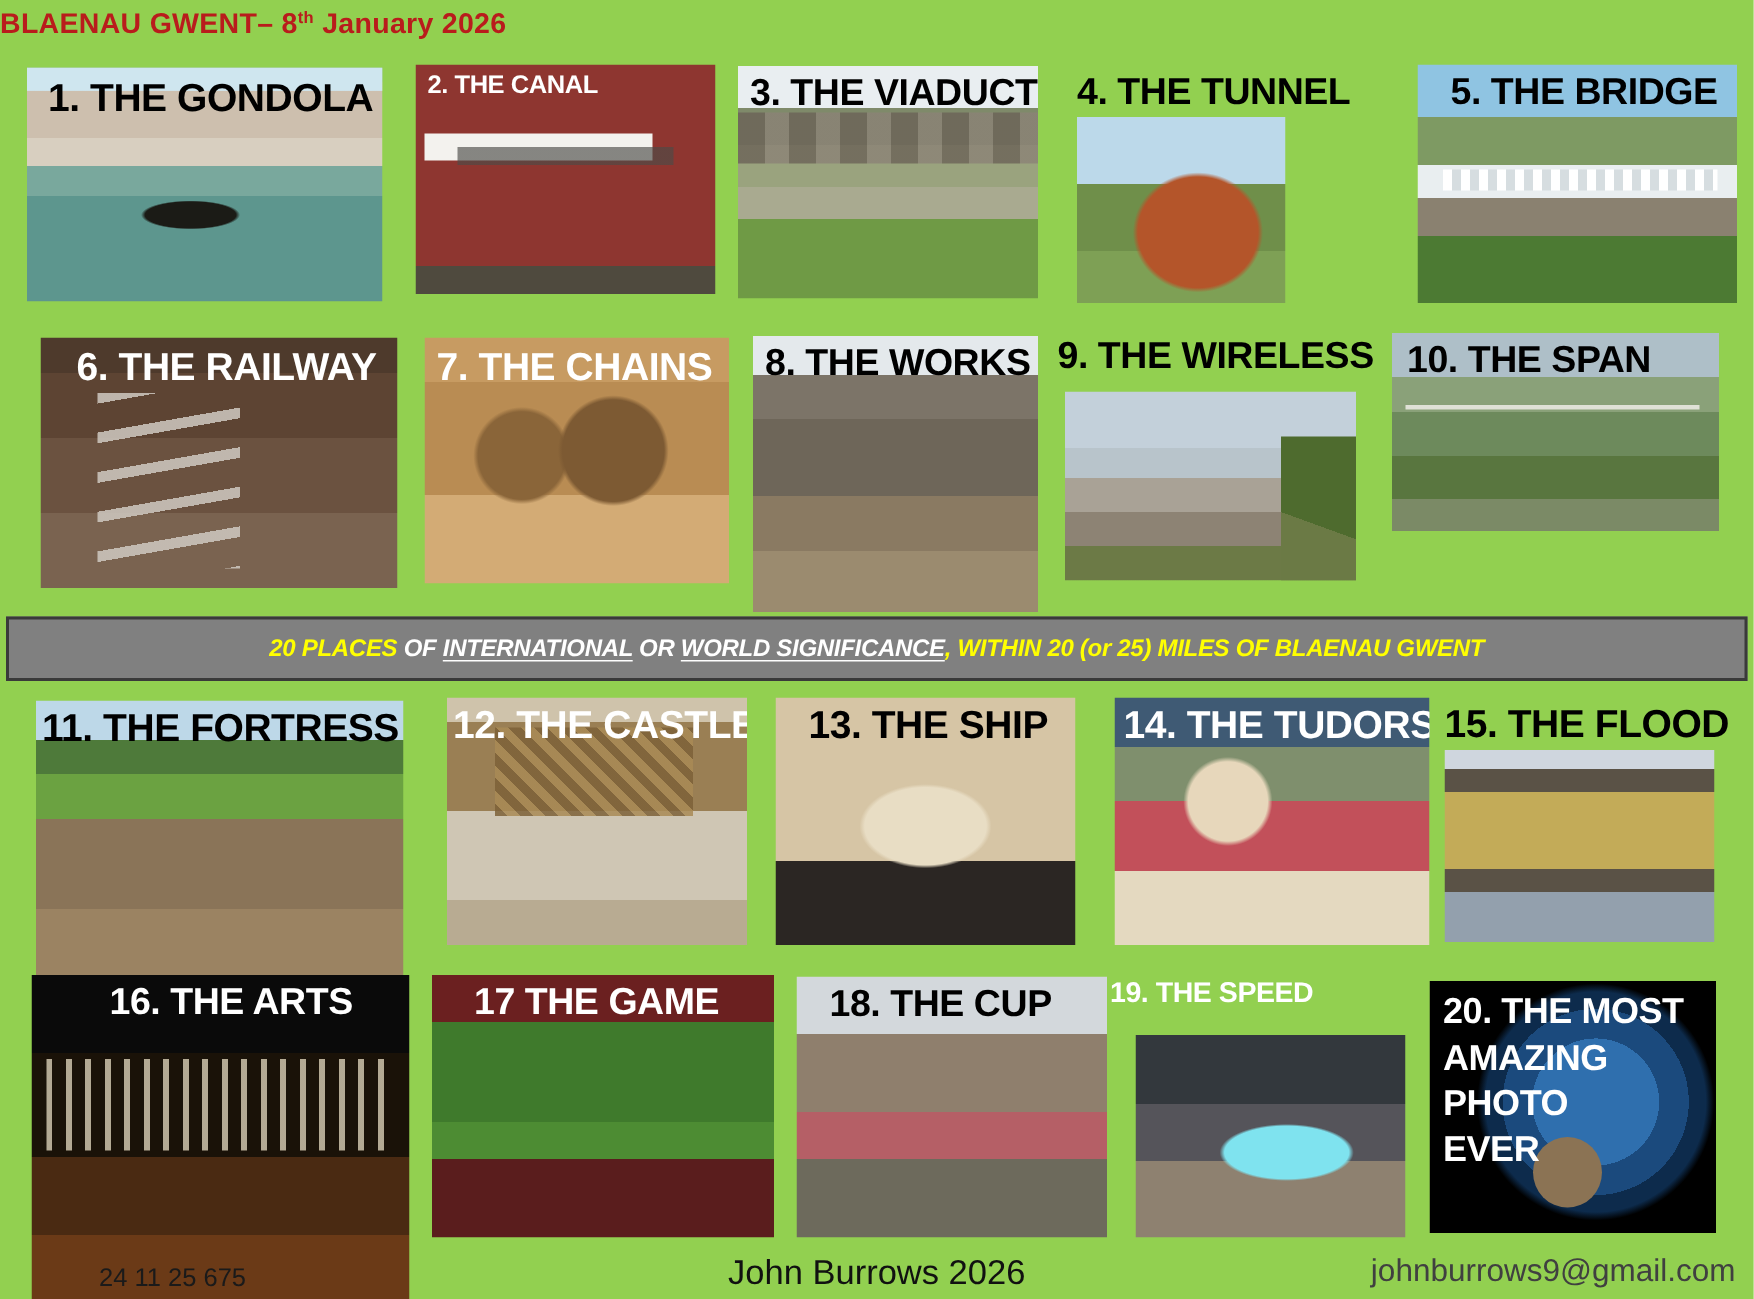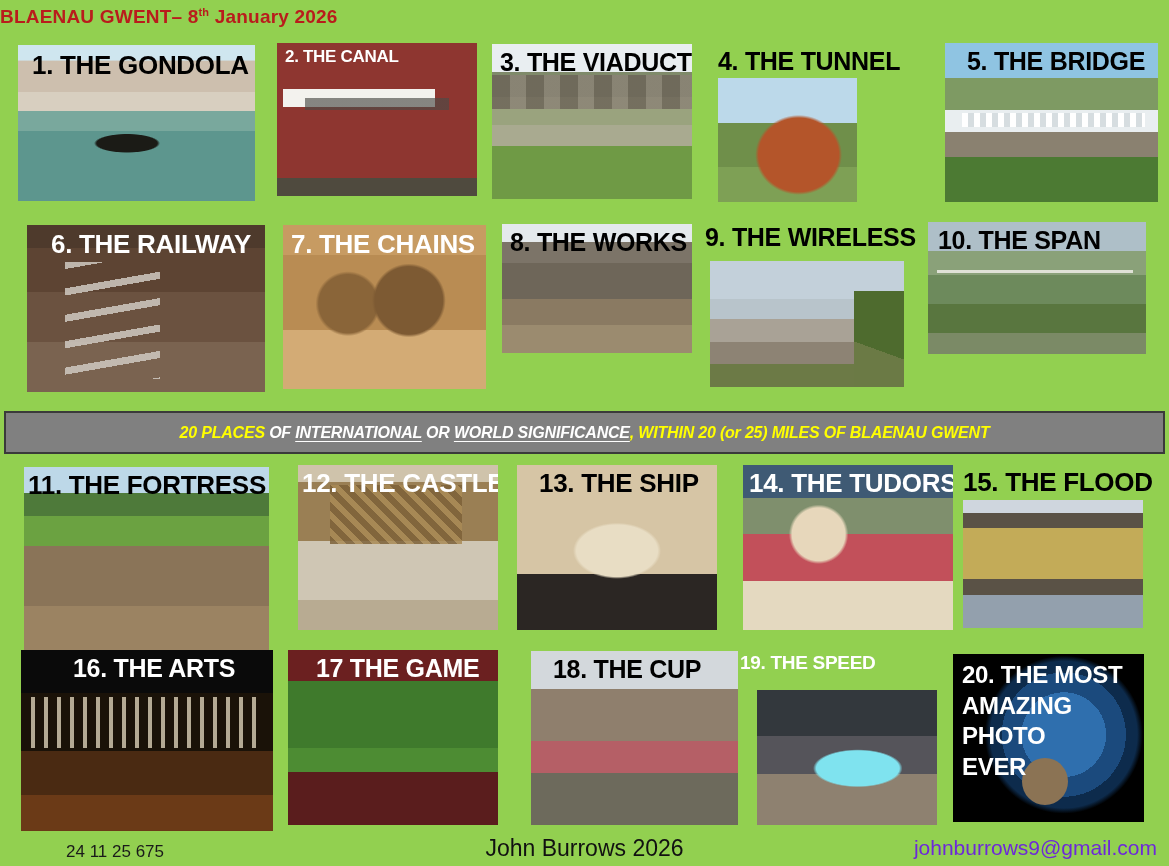--- a/index.html
+++ b/index.html
@@ -73,21 +73,21 @@
     position: absolute; left: 66px; top: 842px;
     font-size: 17px; color: #1a1a1a;
   }
   .footer-author {
     position: absolute; left: 0; top: 835px; width: 100%;
     text-align: center;
     font-size: 23px; color: #111111;
   }
   .footer-email {
     position: absolute; right: 12px; top: 836px;
-    font-size: 21px; color: #6d28d9;
+    font-size: 21px; color: #404040;
   }
 
   
   .img-gondola{background:
     radial-gradient(ellipse 55px 16px at 46% 63%, #1b1b16 0 55%, transparent 60%),
     linear-gradient(#cfe6ef 0 0) 0 0/100% 10% no-repeat,
     linear-gradient(180deg,#9fbcc4 0 6%,#cdbfae 6% 30%,#d8cfc0 30% 42%,#79a89d 42% 55%,#5d968e 55% 100%);}
   .img-canal{background:
     linear-gradient(#f3f2ee 0 0) 12% 34%/76% 12% no-repeat,
     linear-gradient(180deg,#8e3630 0 88%,#4f4a3e 88% 100%);}
@@ -189,21 +189,21 @@
   <div class="tile" style="left:27px;top:225px;width:238px;height:167px;">
     <div class="photo img-railway"></div>
     <div class="caption cap-light" style="left:24px;top:5px;font-size:26px;">6. THE RAILWAY</div>
   </div>
 
   <div class="tile" style="left:283px;top:225px;width:203px;height:164px;">
     <div class="photo img-chains"></div>
     <div class="caption cap-light" style="left:8px;top:5px;font-size:26px;">7. THE CHAINS</div>
   </div>
 
-  <div class="tile" style="left:502px;top:224px;width:190px;height:129px;">
+  <div class="tile" style="left:502px;top:224px;width:190px;height:184px;">
     <div class="photo img-works"></div>
     <div class="caption cap-dark" style="left:8px;top:5px;font-size:25px;">8. THE WORKS</div>
   </div>
 
   <div class="tile" style="left:710px;top:261px;width:194px;height:126px;">
     <div class="photo img-wireless"></div>
   </div>
   <div class="caption cap-dark" style="left:705px;top:224px;font-size:25px;">9. THE WIRELESS</div>
 
   <div class="tile" style="left:928px;top:222px;width:218px;height:132px;">
@@ -235,26 +235,26 @@
   <div class="tile" style="left:743px;top:465px;width:210px;height:165px;">
     <div class="photo img-tudors"></div>
     <div class="caption cap-light" style="left:6px;top:4px;font-size:26px;">14. THE TUDORS</div>
   </div>
 
   <div class="tile" style="left:963px;top:500px;width:180px;height:128px;">
     <div class="photo img-flood"></div>
   </div>
   <div class="caption cap-dark" style="left:963px;top:468px;font-size:26px;">15. THE FLOOD</div>
 
-  <div class="tile" style="left:21px;top:650px;width:252px;height:181px;">
+  <div class="tile" style="left:21px;top:650px;width:252px;height:217px;">
     <div class="photo img-arts"></div>
     <div class="caption cap-light" style="left:52px;top:5px;font-size:25px;">16. THE ARTS</div>
   </div>
 
-  <div class="tile" style="left:288px;top:650px;width:210px;height:175px;">
+  <div class="tile" style="left:288px;top:650px;width:228px;height:175px;">
     <div class="photo img-game"></div>
     <div class="caption cap-light" style="left:28px;top:5px;font-size:25px;">17 THE GAME</div>
   </div>
 
   <div class="tile" style="left:531px;top:651px;width:207px;height:174px;">
     <div class="photo img-cup"></div>
     <div class="caption cap-dark" style="left:22px;top:5px;font-size:25px;">18. THE CUP</div>
   </div>
 
   <div class="tile" style="left:757px;top:690px;width:180px;height:135px;">

